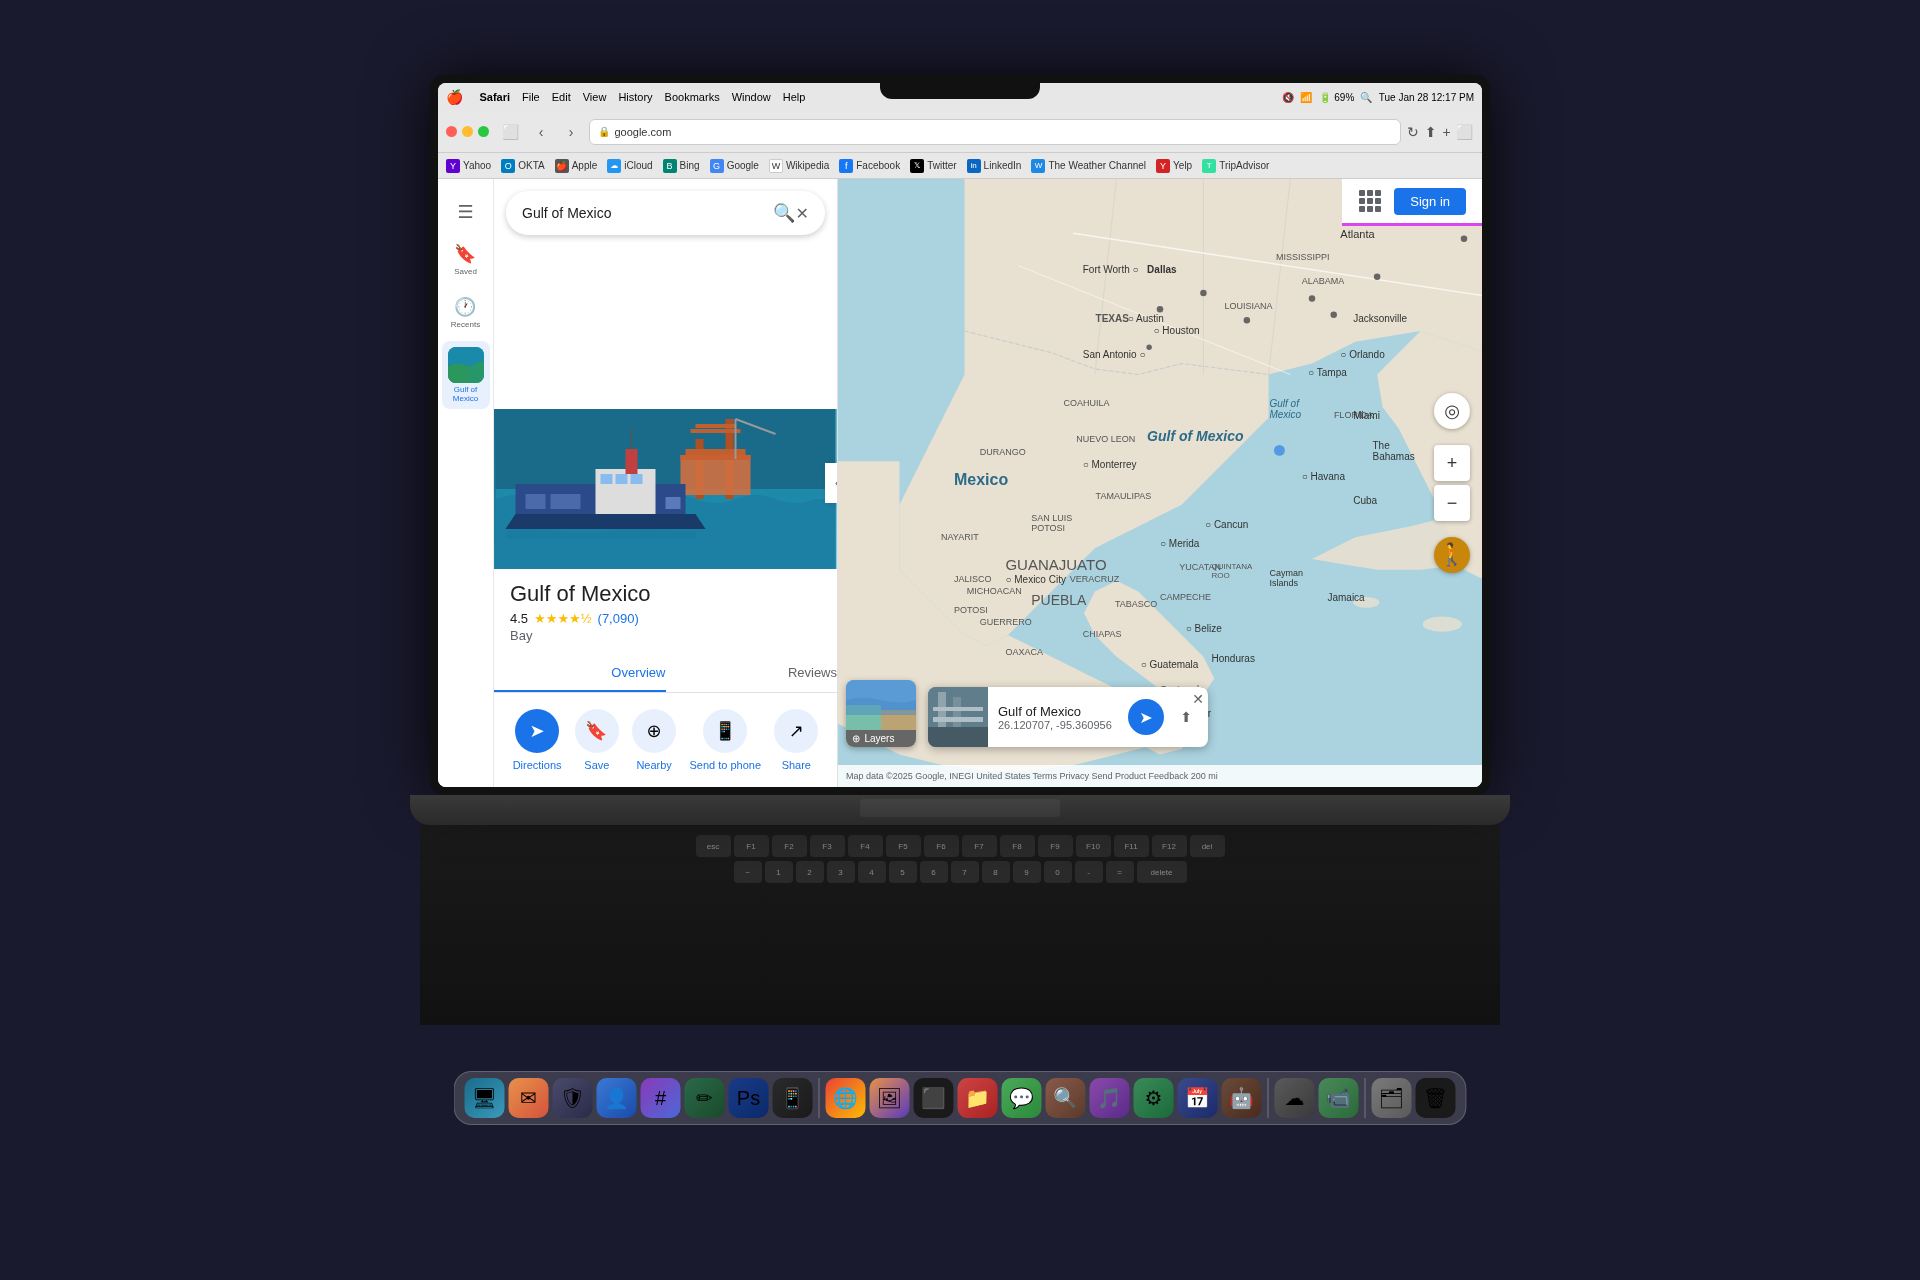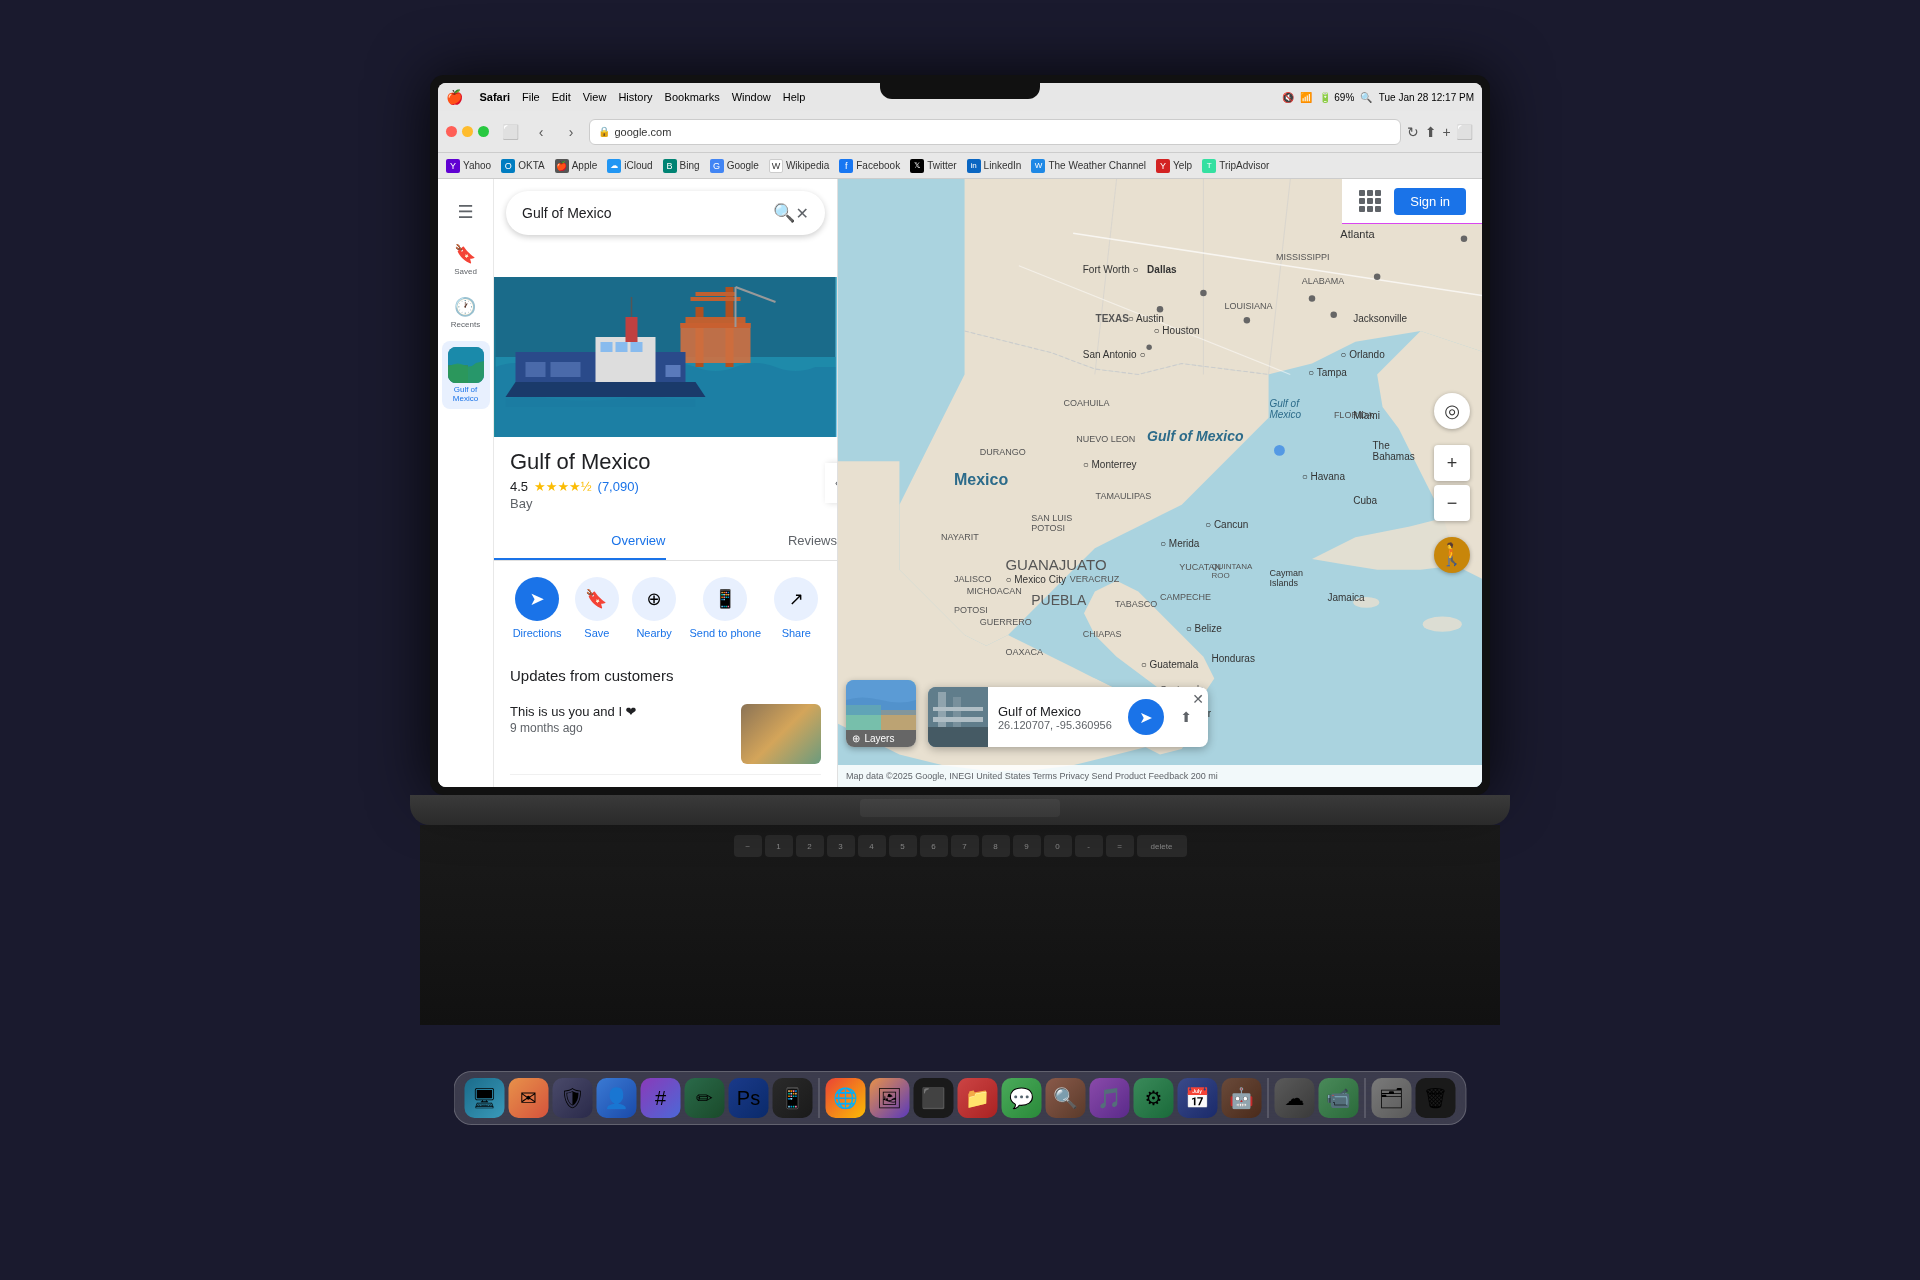--- a/index.html
+++ b/index.html
@@ -775,21 +775,21 @@
       cursor: pointer;
       font-weight: 500;
     }
 
     .maps-header {
       display: flex;
       align-items: center;
       padding: 6px 12px;
       gap: 8px;
       background: #fff;
-      border-bottom: 1px solid #d946ef;
+      border-bottom: 3px solid #d946ef;
       position: absolute;
       top: 0;
       right: 0;
       padding-right: 16px;
       z-index: 30;
     }
 
     
     .keyboard-area {
       width: 1080px;
@@ -1039,32 +1039,20 @@
             <div class="action-btn">
               <div class="action-circle">📱</div>
               <span class="action-label">Send to phone</span>
             </div>
             <div class="action-btn">
               <div class="action-circle">↗</div>
               <span class="action-label">Share</span>
             </div>
           </div>
 
-          <div class="updates-section">
-            <div class="updates-title">Updates from customers</div>
-            <div class="update-card">
-              <div class="update-text">
-                <div class="update-main">This is us you and I ❤</div>
-                <div class="update-meta">9 months ago</div>
-              </div>
-              <div class="update-image">
-                <div class="update-image-inner"></div>
-              </div>
-            </div>
-          </div>
 
           <div class="collapse-btn">‹</div>
         </div>
 
         <div class="map-area">
           <div class="map-bg">
 
             <svg class="map-svg" viewBox="0 0 760 560" preserveAspectRatio="xMidYMid slice">
 
               <rect width="760" height="560" fill="#aad3df"></rect>
@@ -1242,20 +1230,36 @@
     </div>
   </div>
 
   <div class="laptop-base">
     <div class="trackpad-area"></div>
   </div>
 
   <div class="keyboard-area">
     <div class="keyboard-rows">
       <div class="key-row">
+        <div class="key" style="min-width:35px;">esc</div>
+        <div class="key" style="min-width:35px;">F1</div>
+        <div class="key" style="min-width:35px;">F2</div>
+        <div class="key" style="min-width:35px;">F3</div>
+        <div class="key" style="min-width:35px;">F4</div>
+        <div class="key" style="min-width:35px;">F5</div>
+        <div class="key" style="min-width:35px;">F6</div>
+        <div class="key" style="min-width:35px;">F7</div>
+        <div class="key" style="min-width:35px;">F8</div>
+        <div class="key" style="min-width:35px;">F9</div>
+        <div class="key" style="min-width:35px;">F10</div>
+        <div class="key" style="min-width:35px;">F11</div>
+        <div class="key" style="min-width:35px;">F12</div>
+        <div class="key" style="min-width:35px;">del</div>
+      </div>
+      <div class="key-row">
         <div class="key">~</div>
         <div class="key">1</div>
         <div class="key">2</div>
         <div class="key">3</div>
         <div class="key">4</div>
         <div class="key">5</div>
         <div class="key">6</div>
         <div class="key">7</div>
         <div class="key">8</div>
         <div class="key">9</div>

